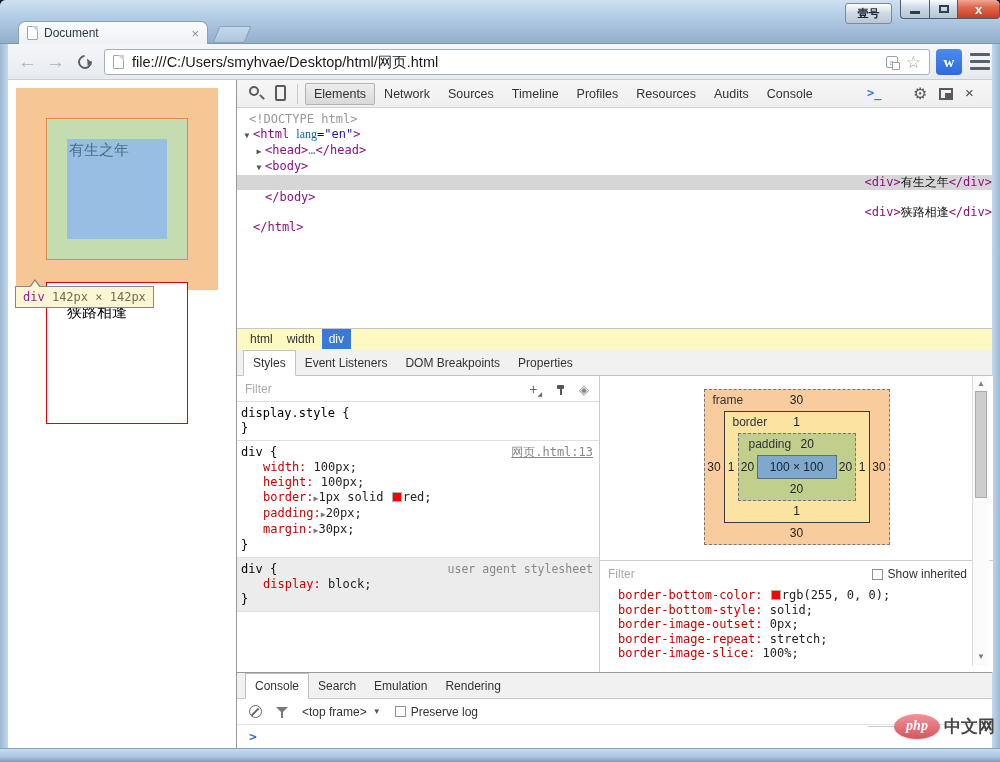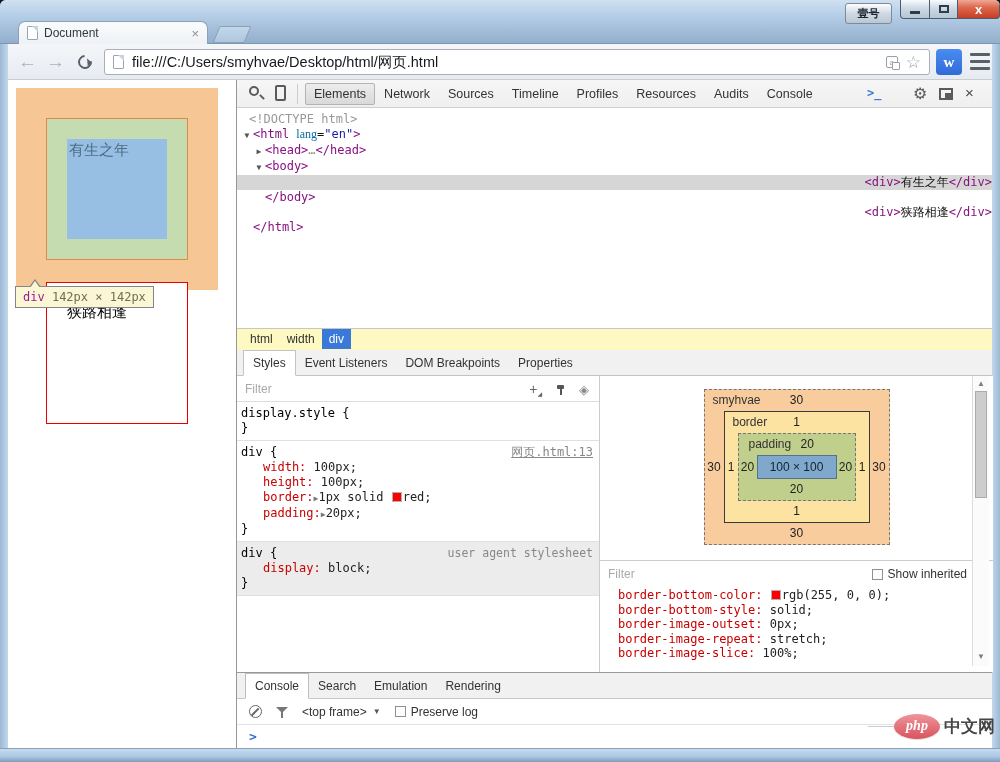--- a/index.html
+++ b/index.html
@@ -316,33 +316,34 @@
         <div class="css-rule">
           <div class="css-sel-line"><span>display.style {</span></div>
           <div><span>}</span></div>
         </div>
         <div class="css-rule">
           <div class="css-sel-line"><span class="css-source">网页.html:13</span><span>div {</span></div>
           <div class="css-line"><span class="propn">width:</span><span class="propv"> 100px;</span></div>
           <div class="css-line"><span class="propn">height:</span><span class="propv"> 100px;</span></div>
           <div class="css-line"><span class="propn">border:</span><span class="expand">▶</span><span class="propv">1px solid </span><span class="swatch" style="background-color: rgb(255, 0, 0);"></span><span class="propv">red;</span></div>
           <div class="css-line"><span class="propn">padding:</span><span class="expand">▶</span><span class="propv">20px;</span></div>
+          <div class="css-line"><span class="propn">margin:</span><span class="expand">▶</span><span class="propv">30px;</span></div>
           <div><span>}</span></div>
         </div>
         <div class="css-rule ua">
           <div class="css-sel-line"><span class="css-source plain">user agent stylesheet</span><span>div {</span></div>
           <div class="css-line"><span class="propn">display:</span><span class="propv"> block;</span></div>
           <div><span>}</span></div>
         </div>
       </div>
 
       <div class="right-col">
         <div class="metrics">
           <div class="bm bm-margin">
-            <div class="bm-row"><span class="bm-label">smyhvae</span><span>30</span></div>
+            <div class="bm-row"><span class="bm-label">frame</span><span>30</span></div>
             <div class="bm-mid">
               <span class="bm-side">30</span>
               <div class="bm-border">
                 <div class="bm-row"><span class="bm-label">border</span><span>1</span></div>
                 <div class="bm-mid">
                   <span class="bm-side">1</span>
                   <div class="bm-padding">
                     <div class="bm-row">
                         <span class="bm-label2">padding</span>
                         <span class="bm-num-inline">20</span>

